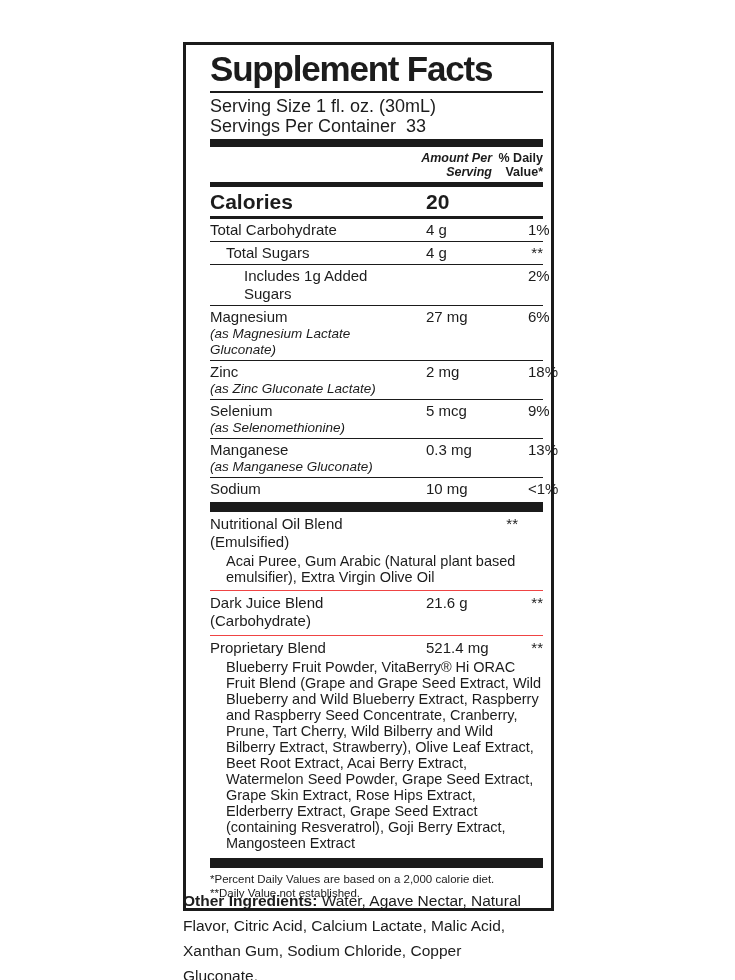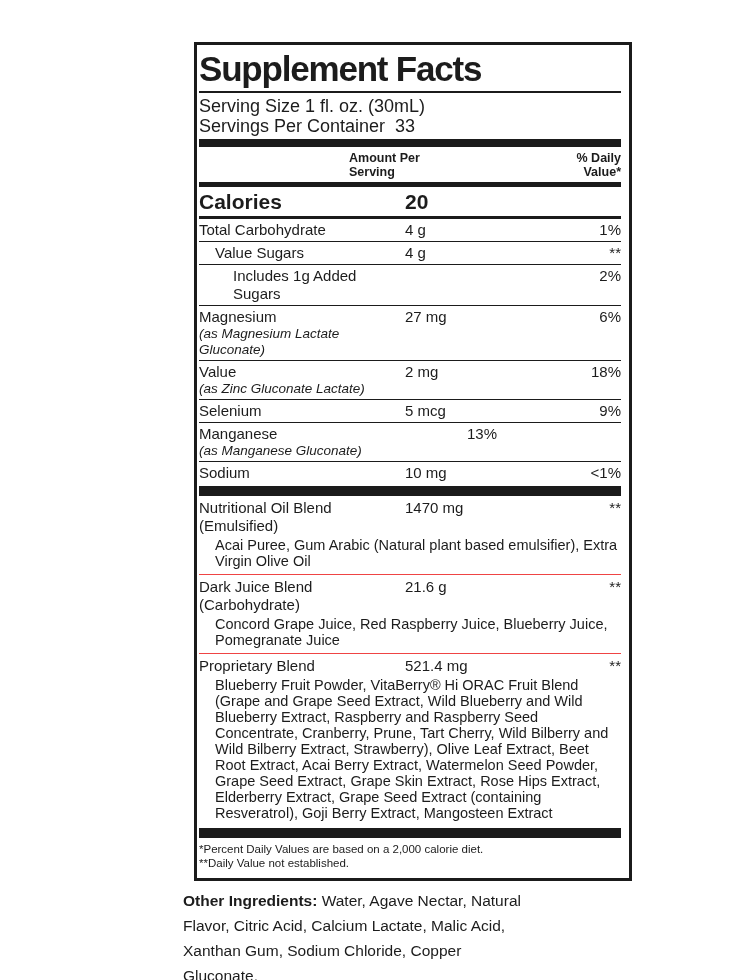--- a/index.html
+++ b/index.html
@@ -2,41 +2,41 @@
 <html><head>
 <meta charset="utf-8">
 <style>
   * { margin:0; padding:0; box-sizing:border-box; }
   html,body { width:735px; height:980px; background:#ffffff; }
   body {
     font-family:"Liberation Sans","DejaVu Sans",sans-serif;
     color:#1c1c1c; position:relative;
   }
   .label {
-    position:absolute; left:194px; top:42px; width:438px;
-    border:3px solid #1b1b1b; padding:5px 8px 6px 2px; background:#fff;
+    position:absolute; left:183px; top:42px; width:371px;
+    border:3px solid #1b1b1b; padding:5px 8px 6px 24px; background:#fff;
   }
   .title { font-size:35px; font-weight:bold; letter-spacing:-1.2px; line-height:1.06; }
   .title-rule { border-top:2px solid #1b1b1b; margin:4px 0 3px; }
   .serving-size { font-size:18px; font-weight:normal; line-height:20px; }
   .servings { font-size:18px; line-height:20px; white-space:pre-wrap; }
   .bar { background:#1b1b1b; width:100%; }
   .bar-8  { height:8px;  margin-top:3px; }
   .bar-5  { height:5px; }
   .bar-3  { height:3px; }
   .bar-10 { height:10px; margin-top:2px; }
 
   .hdr {
     display:grid; grid-template-columns:150px 132px 1fr;
     font-size:12.5px; font-weight:bold; line-height:14px; padding:4px 0 3px;
   }
-  .hdr .amt-h { text-align:left; white-space:pre-line; }
+  .hdr .amt-h { text-align:right; white-space:pre-line;font-style:italic; }
   .hdr .dv-h  { text-align:right;  white-space:pre-line; }
 
-  .c-row { display:grid; grid-template-columns:206px 92px 1fr; }
+  .c-row { display:grid; grid-template-columns:206px 92px 1fr;gap:10px; }
   .c-row .amt { text-align:left; }
   .c-row .dv  { text-align:right; }
 
   .calories-row { padding:2px 0 2px; font-size:21px; font-weight:bold; line-height:25px; }
 
   .rows .row { padding:2px 0 2px; font-size:15px; line-height:18px; }
   .rows .row + .row { border-top:1px solid #1b1b1b; }
   .ind1 .name { padding-left:16px; }
   .ind2 .name { padding-left:34px; }
   .sub { font-size:13.5px; font-style:italic; line-height:16px; }
@@ -86,21 +86,21 @@
 
   <div class="rows">
 
     <div class="c-row row">
       <div class="name">Total Carbohydrate</div>
       <div class="amt">4 g</div>
       <div class="dv">1%</div>
     </div>
 
     <div class="c-row row ind1">
-      <div class="name">Value Sugars</div>
+      <div class="name">Total Sugars</div>
       <div class="amt">4 g</div>
       <div class="dv">**</div>
     </div>
 
     <div class="c-row row ind2">
       <div class="name">Includes 1g Added Sugars</div>
       <div class="amt"></div>
       <div class="dv">2%</div>
     </div>
 
@@ -108,40 +108,42 @@
       <div class="name">
         <span>Magnesium</span>
         <div class="sub">(as Magnesium Lactate Gluconate)</div>
       </div>
       <div class="amt">27 mg</div>
       <div class="dv">6%</div>
     </div>
 
     <div class="c-row row">
       <div class="name">
-        <span>Value</span>
+        <span>Zinc</span>
         <div class="sub">(as Zinc Gluconate Lactate)</div>
       </div>
       <div class="amt">2 mg</div>
       <div class="dv">18%</div>
     </div>
 
     <div class="c-row row">
       <div class="name">
         <span>Selenium</span>
+        <div class="sub">(as Selenomethionine)</div>
       </div>
       <div class="amt">5 mcg</div>
       <div class="dv">9%</div>
     </div>
 
     <div class="c-row row">
       <div class="name">
         <span>Manganese</span>
         <div class="sub">(as Manganese Gluconate)</div>
       </div>
+      <div class="amt">0.3 mg</div>
       <div class="dv">13%</div>
     </div>
 
 
     <div class="c-row row">
       <div class="name">Sodium</div>
       <div class="amt">10 mg</div>
       <div class="dv">&lt;1%</div>
     </div>
 
@@ -150,36 +152,34 @@
   <div class="bar bar-10"></div>
 
   <div class="blends">
 
     <div class="blend">
       <div class="c-row">
         <div class="name">
           <span>Nutritional Oil Blend</span>
           <div>(Emulsified)</div>
         </div>
-        <div class="amt">1470 mg</div>
         <div class="dv">**</div>
       </div>
       <div class="ing">Acai Puree, Gum Arabic (Natural plant based emulsifier), Extra Virgin Olive Oil</div>
     </div>
 
     <div class="blend">
       <div class="c-row">
         <div class="name">
           <span>Dark Juice Blend</span>
           <div>(Carbohydrate)</div>
         </div>
         <div class="amt">21.6 g</div>
         <div class="dv">**</div>
       </div>
-      <div class="ing">Concord Grape Juice, Red Raspberry Juice, Blueberry Juice, Pomegranate Juice</div>
     </div>
 
     <div class="blend">
       <div class="c-row">
         <div class="name">Proprietary Blend</div>
         <div class="amt">521.4 mg</div>
         <div class="dv">**</div>
       </div>
       <div class="ing">Blueberry Fruit Powder, VitaBerry® Hi ORAC Fruit Blend (Grape and Grape Seed Extract, Wild Blueberry and Wild Blueberry Extract, Raspberry and Raspberry Seed Concentrate, Cranberry, Prune, Tart Cherry, Wild Bilberry and Wild Bilberry Extract, Strawberry), Olive Leaf Extract, Beet Root Extract, Acai Berry Extract, Watermelon Seed Powder, Grape Seed Extract, Grape Skin Extract, Rose Hips Extract, Elderberry Extract, Grape Seed Extract (containing Resveratrol), Goji Berry Extract, Mangosteen Extract</div>
     </div>

